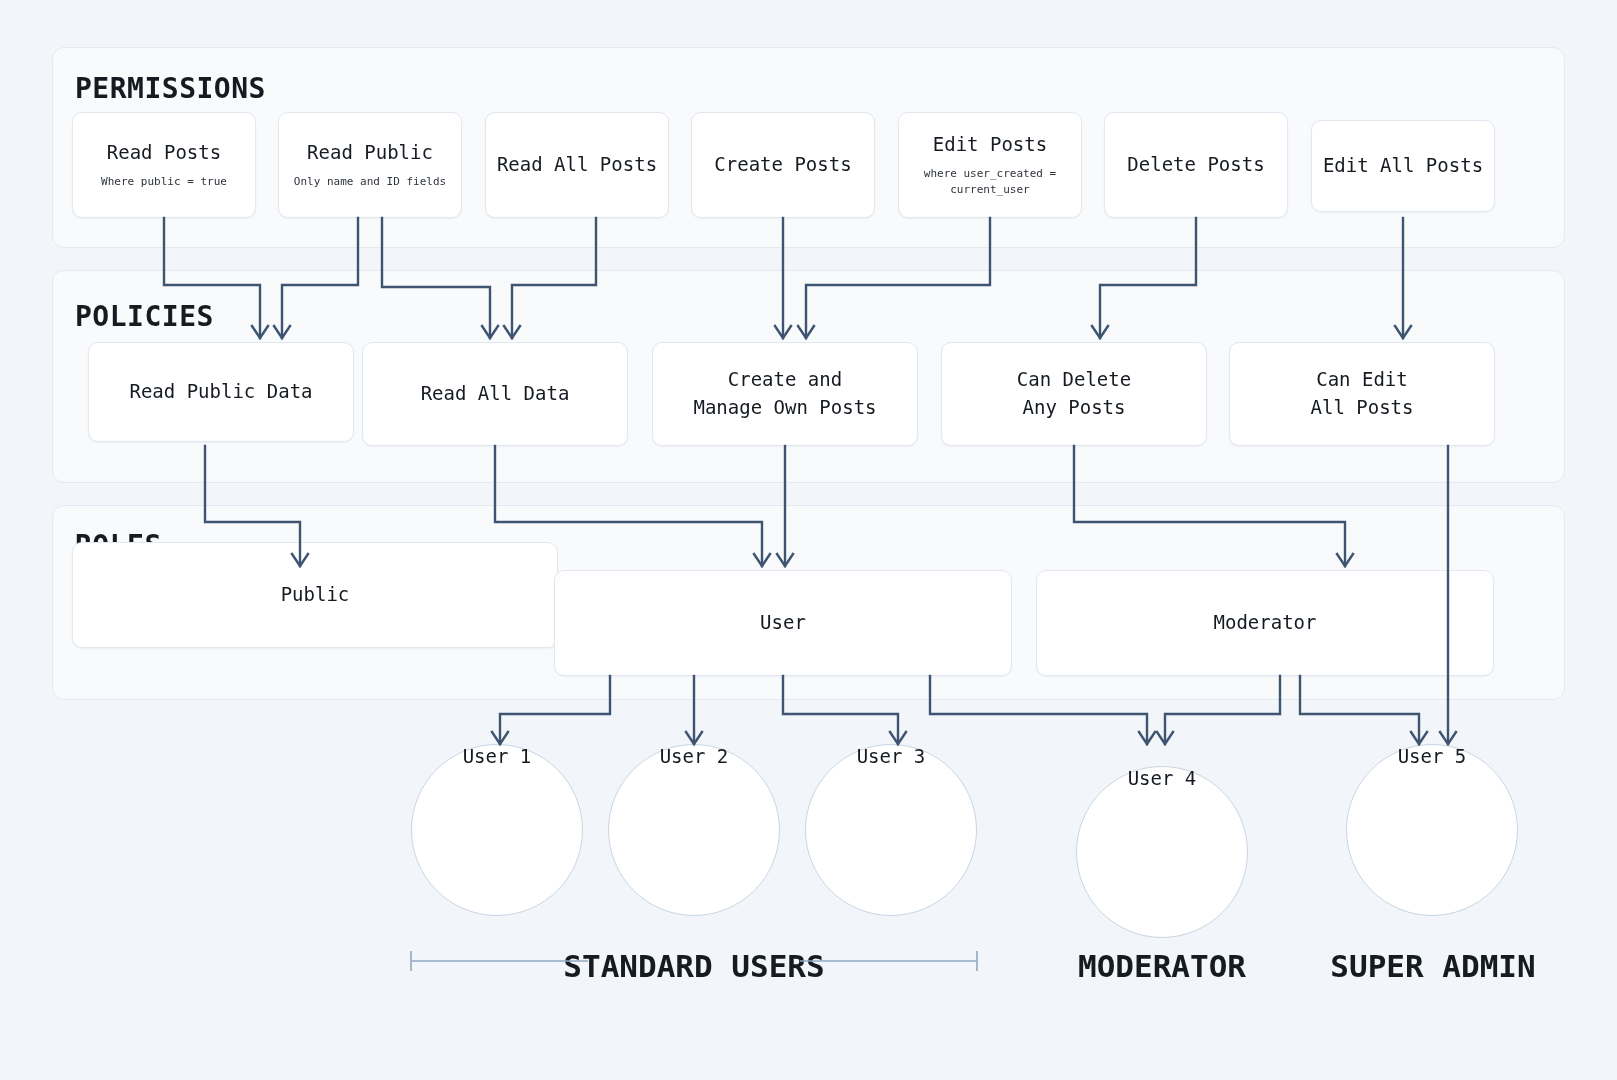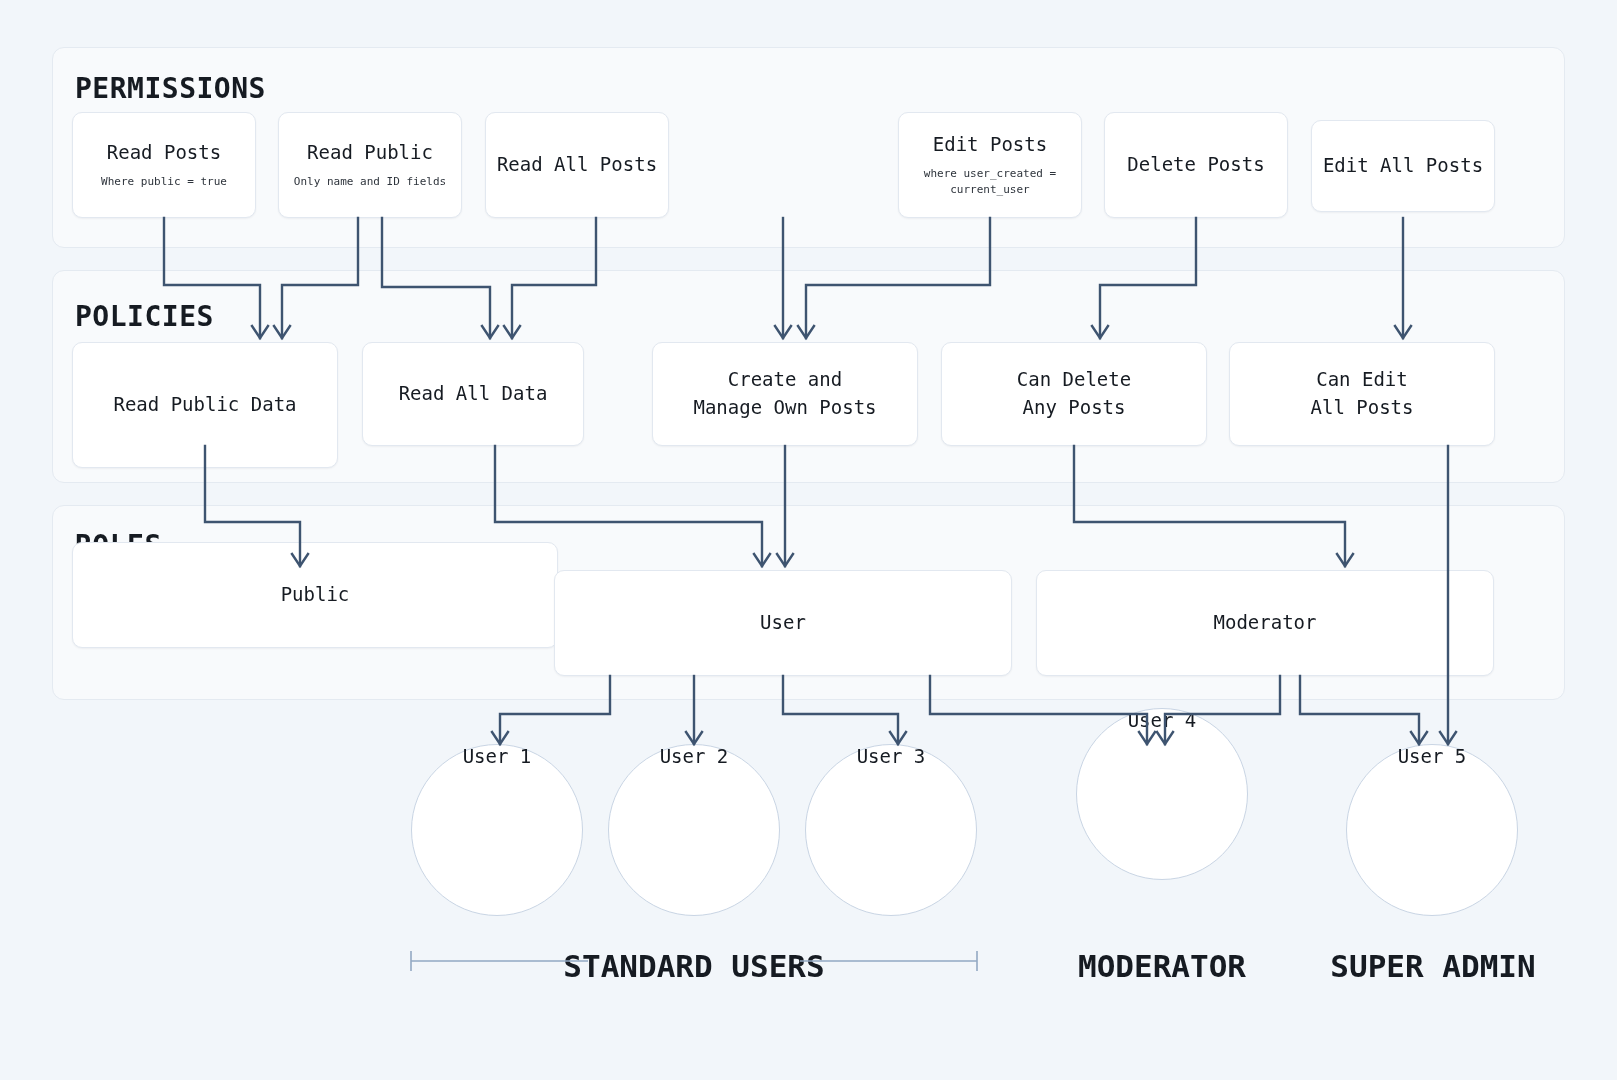--- a/index.html
+++ b/index.html
@@ -49,36 +49,39 @@
     <div class="node-title">Read Posts</div>
     <div class="node-sub">Where public = true</div>
   </div>
   <div class="node" style="left:278px;top:112px;width:184px;height:106px">
     <div class="node-title">Read Public</div>
     <div class="node-sub">Only name and ID fields</div>
   </div>
   <div class="node" style="left:485px;top:112px;width:184px;height:106px">
     <div class="node-title">Read All Posts</div>
   </div>
+  <div class="node" style="left:691px;top:112px;width:184px;height:106px">
+    <div class="node-title">Create Posts</div>
+  </div>
   <div class="node" style="left:898px;top:112px;width:184px;height:106px">
     <div class="node-title">Edit Posts</div>
     <div class="node-sub">where user_created =
 current_user</div>
   </div>
   <div class="node" style="left:1104px;top:112px;width:184px;height:106px">
     <div class="node-title">Delete Posts</div>
   </div>
   <div class="node" style="left:1311px;top:120px;width:184px;height:92px">
     <div class="node-title">Edit All Posts</div>
   </div>
 
-  <div class="node" style="left:72px;top:342px;width:266px;height:126px">
+  <div class="node" style="left:88px;top:342px;width:266px;height:100px">
     <div class="node-title">Read Public Data</div>
   </div>
-  <div class="node" style="left:362px;top:342px;width:222px;height:104px">
+  <div class="node" style="left:362px;top:342px;width:266px;height:104px">
     <div class="node-title">Read All Data</div>
   </div>
   <div class="node" style="left:652px;top:342px;width:266px;height:104px">
     <div class="node-title">Create and
 Manage Own Posts</div>
   </div>
   <div class="node" style="left:941px;top:342px;width:266px;height:104px">
     <div class="node-title">Can Delete
 Any Posts</div>
   </div>
@@ -99,21 +102,21 @@
 
   <div class="circle" style="left:411px;top:744px">
     <div class="circle-label">User 1</div>
   </div>
   <div class="circle" style="left:608px;top:744px">
     <div class="circle-label">User 2</div>
   </div>
   <div class="circle" style="left:805px;top:744px">
     <div class="circle-label">User 3</div>
   </div>
-  <div class="circle" style="left:1076px;top:708px">
+  <div class="circle" style="left:1076px;top:766px">
     <div class="circle-label">User 4</div>
   </div>
   <div class="circle" style="left:1346px;top:744px">
     <div class="circle-label">User 5</div>
   </div>
 
   <div class="group-label" style="left:694px;top:948px">STANDARD USERS</div>
   <div class="group-label" style="left:1162px;top:948px">MODERATOR</div>
   <div class="group-label" style="left:1433px;top:948px">SUPER ADMIN</div>
 

